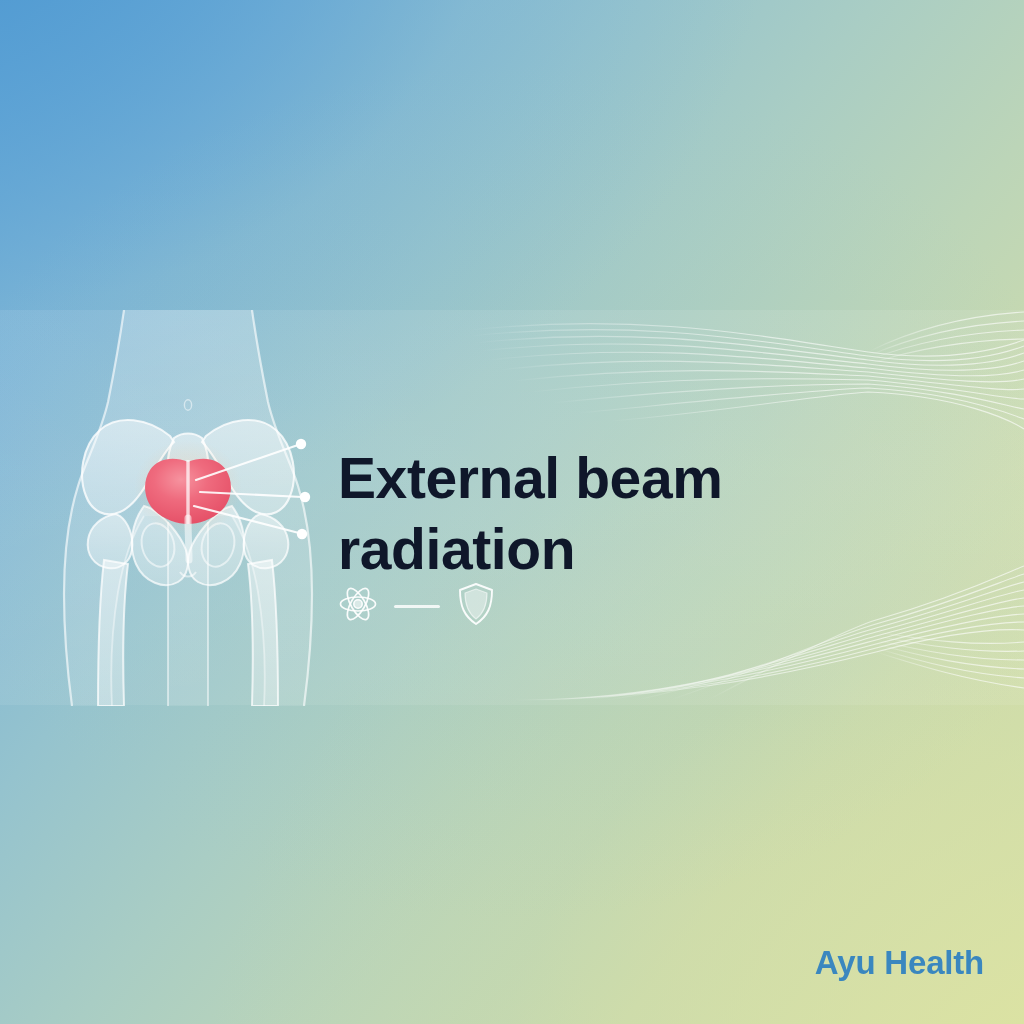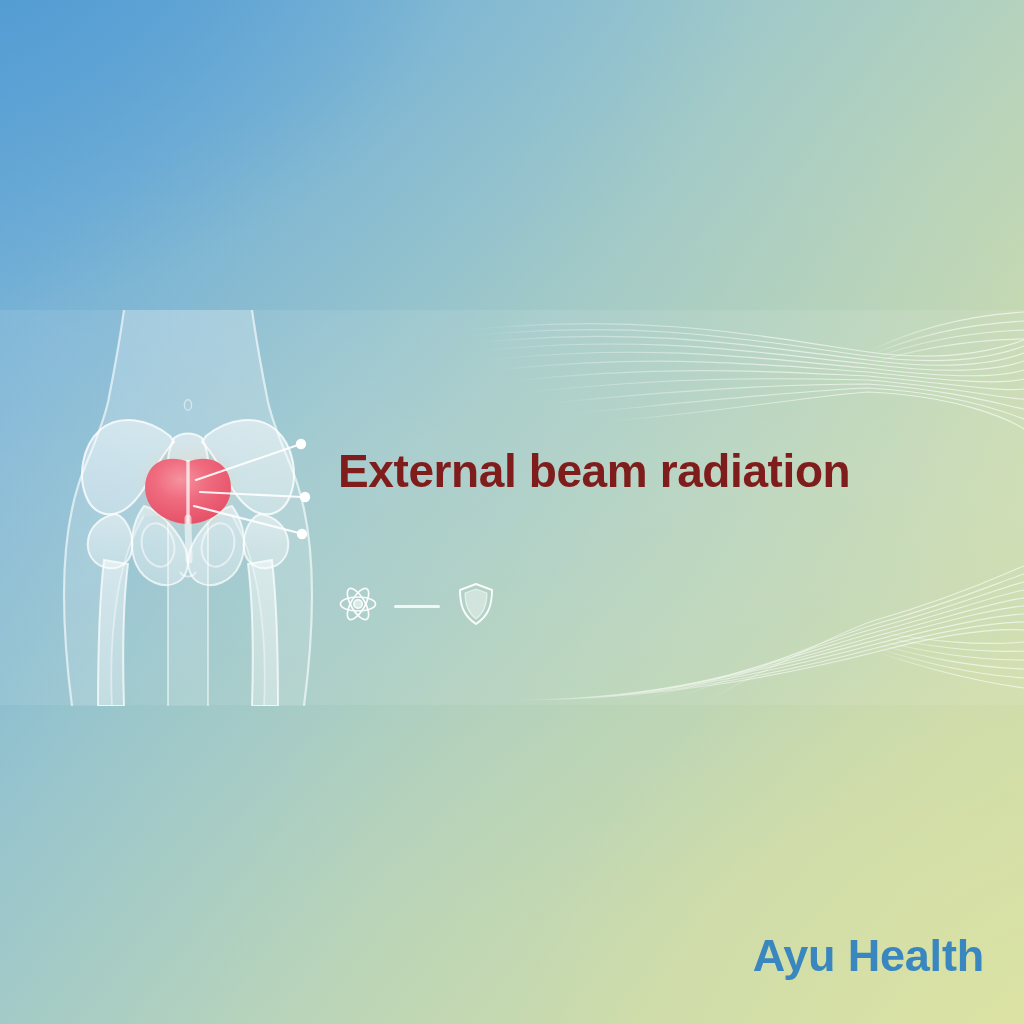--- a/index.html
+++ b/index.html
@@ -70,25 +70,25 @@
     width:320px; height:396px;
     overflow:hidden;
   }
   .anatomy svg{display:block;}
 
   
   .headline{
     position:absolute;
     left:338px; top:443px;
     width:600px;
-    font-size:46px;
+    font-size:57px;
     font-weight:bold;
     line-height:1.25;
     letter-spacing:-0.4px;
-    color:#7f1d1d;
+    color:#0f172a;
   }
   .headline .l2{display:block;}
 
   
   .icon-row{
     position:absolute;
     left:338px; top:582px;
     display:flex;
     align-items:center;
     gap:0px;
@@ -98,21 +98,21 @@
     width:46px;height:3px;
     background:rgba(255,255,255,0.82);
     border-radius:2px;
     margin:0 16px;
   }
 
   
   .brand{
     position:absolute;
     right:40px; bottom:42px;
-    font-size:45px;
+    font-size:33px;
     font-weight:bold;
     letter-spacing:-0.2px;
     color:#3a87bf;
   }
 </style>
 </head>
 <body>
 
 <div id="stage">
 

